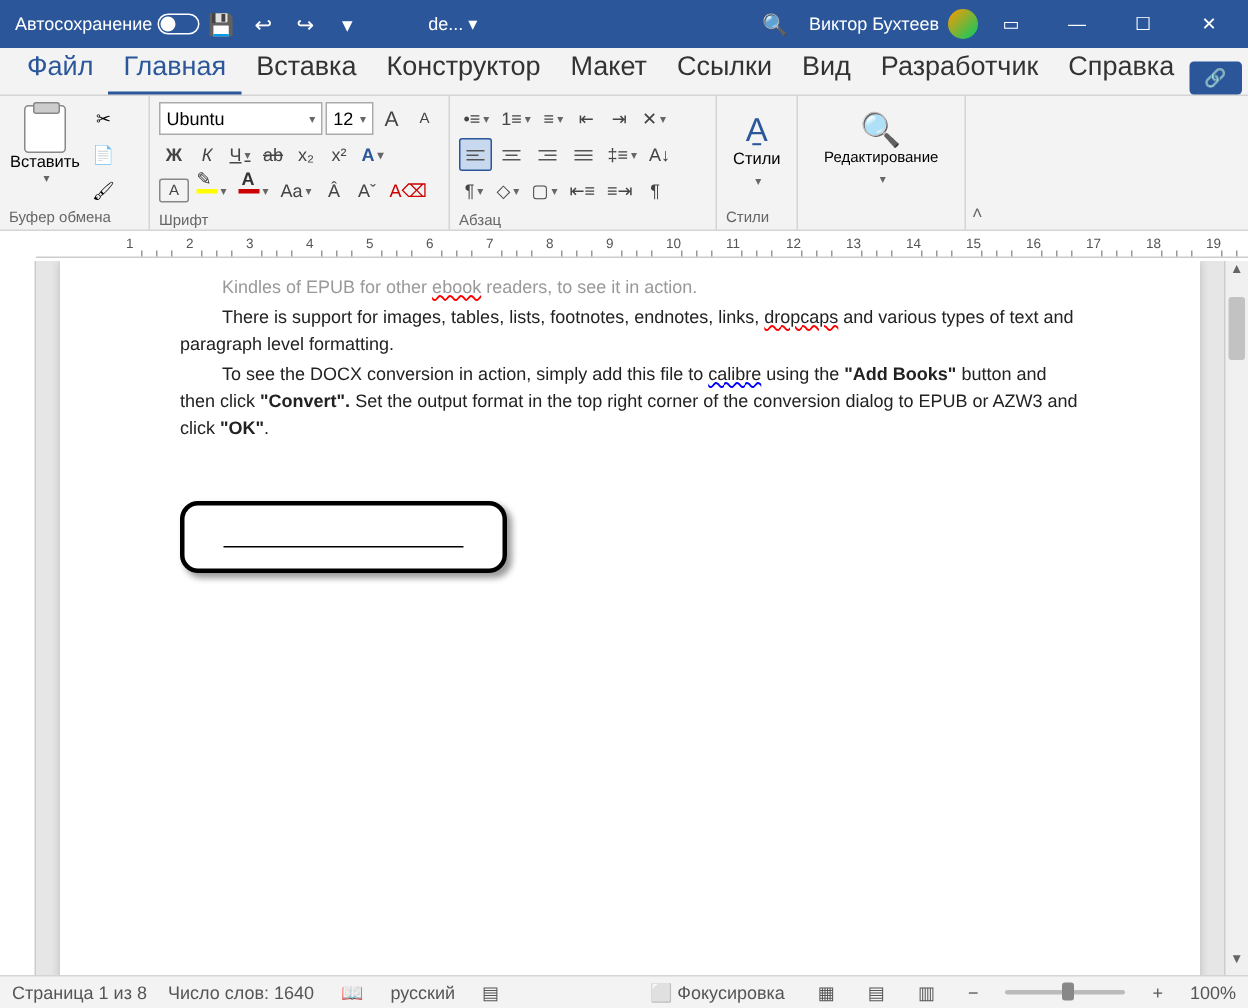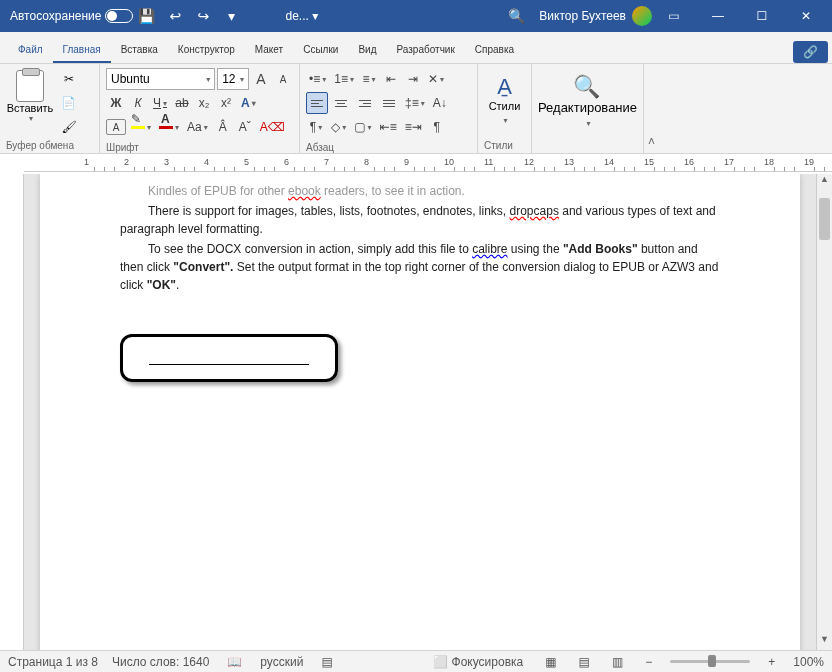--- a/index.html
+++ b/index.html
@@ -7,21 +7,21 @@
 .titlebar{height:32px;background:#2b579a;color:#fff;display:flex;align-items:center;padding:0 4px}
 .titlebar .autosave{display:flex;align-items:center;gap:4px;margin-left:6px;font-size:11px}
 .toggle{width:28px;height:14px;border:1px solid #fff;border-radius:8px;position:relative}
 .toggle::after{content:'';position:absolute;width:10px;height:10px;border-radius:50%;background:#fff;left:1px;top:1px}
 .tb-icon{width:28px;height:28px;display:flex;align-items:center;justify-content:center;font-size:14px;cursor:pointer}
 .titlebar .docname{flex:0 0 auto;margin-left:40px;font-size:12px}
 .titlebar .spacer{flex:1}
 .avatar{width:20px;height:20px;border-radius:50%;background:linear-gradient(135deg,#f90,#0c6);margin-left:6px}
 .winbtn{width:44px;height:32px;display:flex;align-items:center;justify-content:center;cursor:pointer}
 .tabs{height:32px;background:#f3f3f3;border-bottom:1px solid #d4d4d4;display:flex;align-items:flex-end;padding-left:8px}
-.tab{padding:6px 10px;font-size:10px;color:#333;cursor:pointer;border-bottom:2px solid transparent}
+.tab{padding:6px 10px;font-size:18px;color:#333;cursor:pointer;border-bottom:2px solid transparent}
 .tab.active{color:#2b579a;border-bottom:2px solid #2b579a}
 .tab.file{color:#2b579a;font-weight:500}
 .share-btn{margin-left:auto;margin-right:4px;background:#2b579a;color:#fff;padding:4px 10px;border-radius:3px;display:flex;align-items:center;gap:4px;font-size:12px;cursor:pointer}
 .ribbon{height:90px;background:#f3f3f3;border-bottom:1px solid #d4d4d4;display:flex}
 .group{border-right:1px solid #d4d4d4;padding:4px 6px 2px;display:flex;flex-direction:column;justify-content:space-between;position:relative}
 .group-label{font-size:10px;color:#666;text-align:left;padding-top:2px}
 .clipboard{width:100px}
 .clipboard .top{display:flex;gap:4px}
 .paste-btn{display:flex;flex-direction:column;align-items:center;padding:2px;cursor:pointer;width:48px}
 .clipboard-icon{width:28px;height:32px;background:#fff;border:1px solid #888;border-radius:3px;position:relative}
@@ -236,21 +236,21 @@
       <div class="big-icon">A̱</div>
       <div style="font-size:11px">Стили</div>
       <span class="dd">▾</span>
     </div>
     <div class="group-label">Стили</div>
   </div>
 
   <div class="group edit-group">
     <div style="text-align:center;padding-top:6px;cursor:pointer">
       <div class="big-icon">🔍</div>
-      <div style="font-size:13px">Редактирование</div>
+      <div style="font-size:10px">Редактирование</div>
       <span class="dd">▾</span>
     </div>
     <div class="group-label">&nbsp;</div>
   </div>
 
   <div class="collapse-btn">˄</div>
 </div>
 
 <div class="ruler-h">
   <div class="ruler-h-inner" id="ruler-h-inner">

